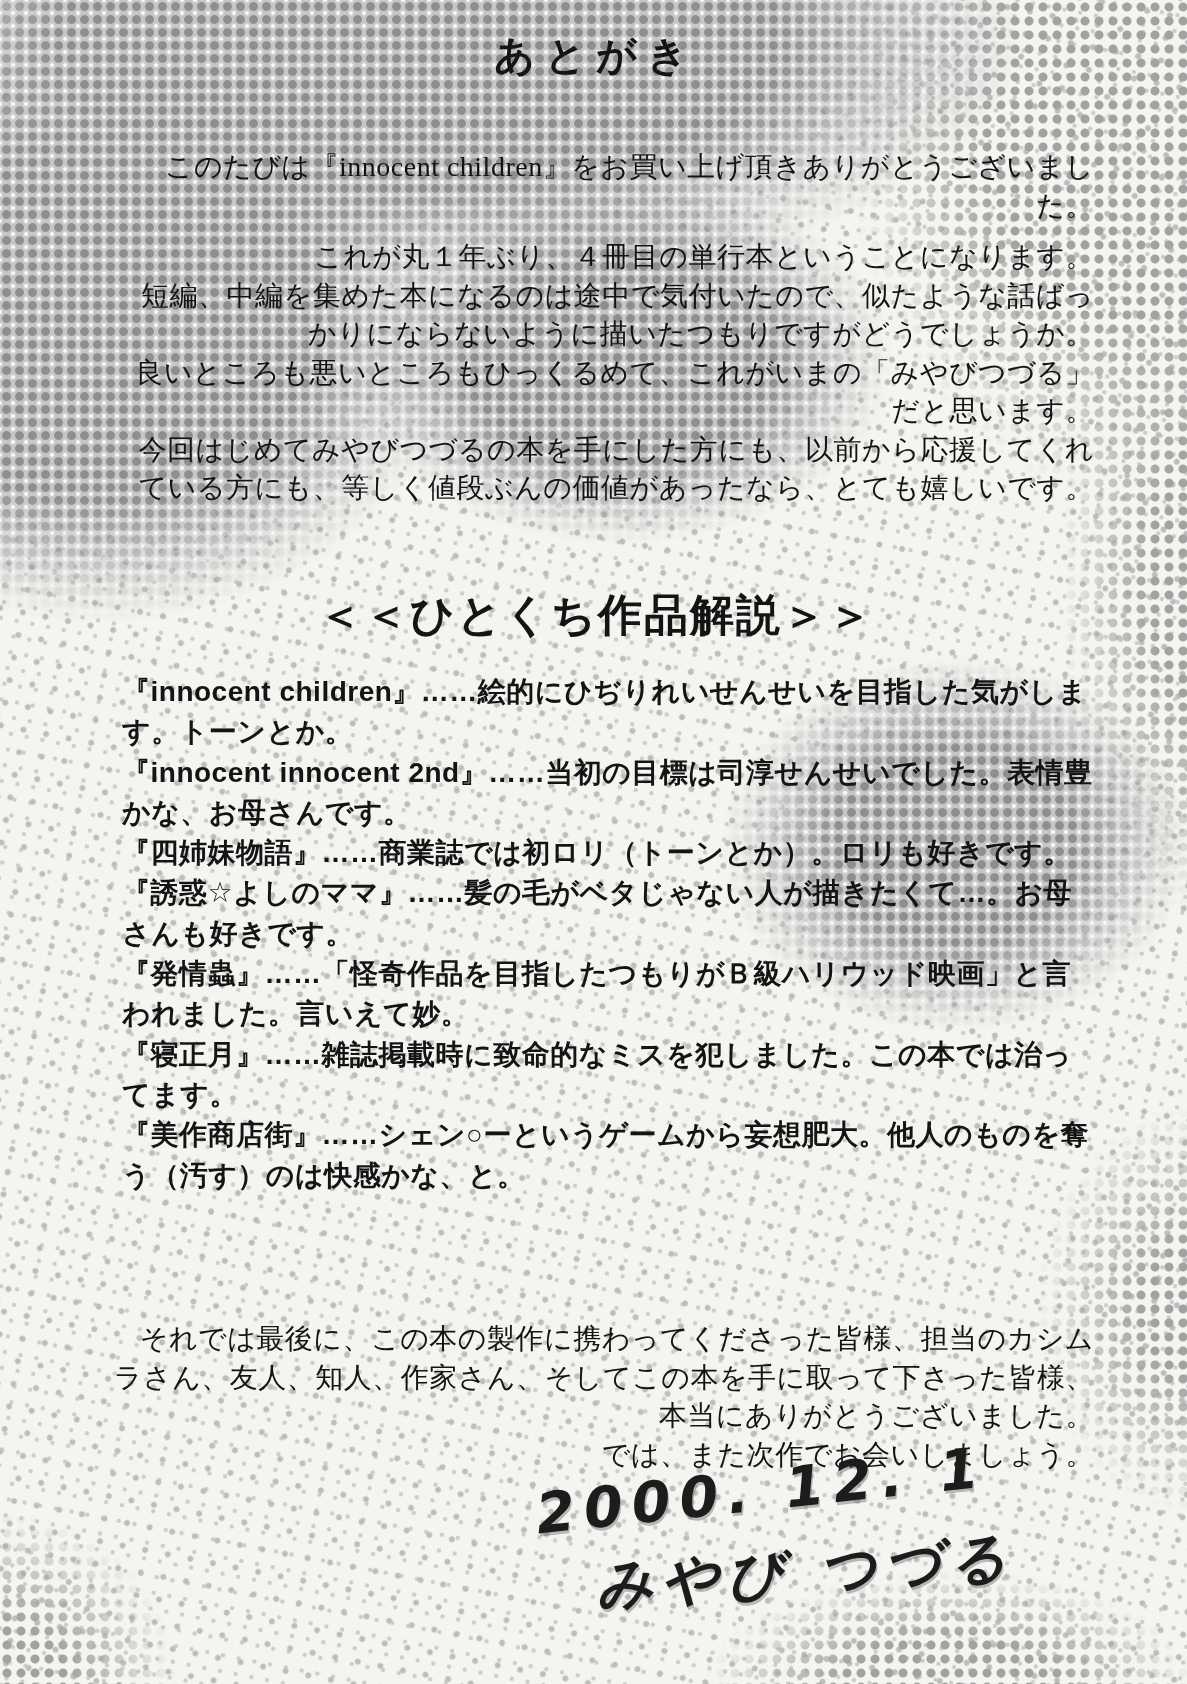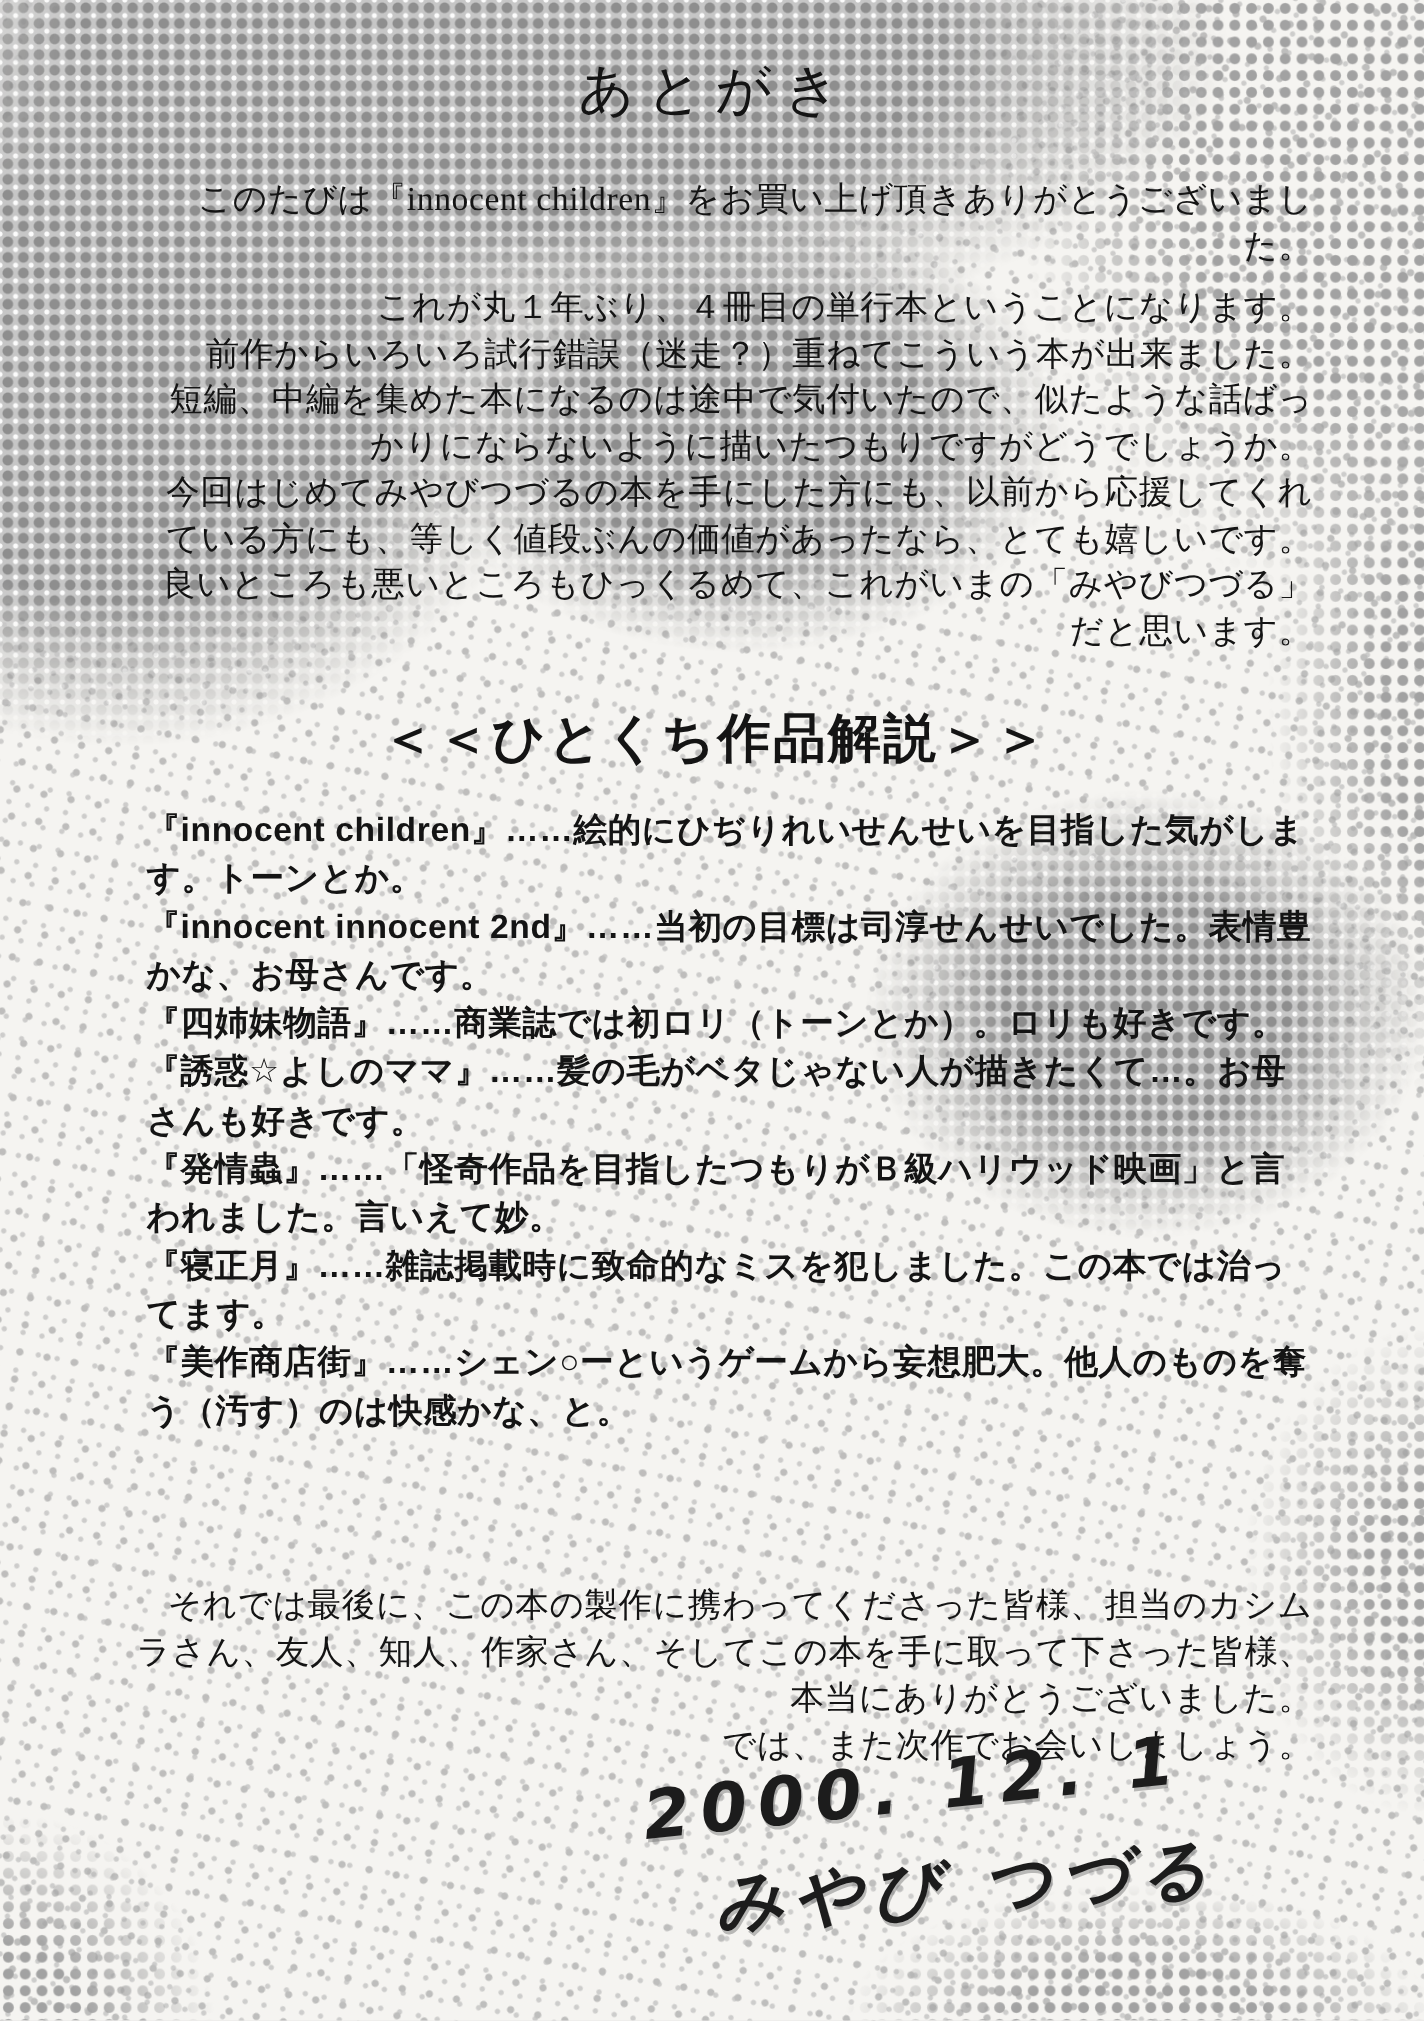--- a/index.html
+++ b/index.html
@@ -65,24 +65,24 @@
       radial-gradient(ellipse 720px 300px at 420px 40px, #000 50%, rgba(0,0,0,0) 84%),
       radial-gradient(ellipse 430px 360px at 100px 320px, #000 50%, rgba(0,0,0,0) 84%),
       radial-gradient(ellipse 340px 230px at 620px 360px, #000 45%, rgba(0,0,0,0) 80%),
       radial-gradient(ellipse 300px 240px at 955px 845px, #000 40%, rgba(0,0,0,0) 78%);
   }
 
   .content { position: absolute; inset: 0; }
 
   .title {
     position: absolute;
-    top: 44px; left: 100px; width: 992px;
+    top: 28px; left: 100px; width: 992px;
     text-align: center;
-    font-size: 46px;
-    font-weight: 400;
+    font-size: 40px;
+    font-weight: 700;
     letter-spacing: 10px;
   }
   .serif-block { position: absolute; left: 100px; width: 994px; }
   .serif-block p {
     font-size: 28px;
     line-height: 38.5px;
     text-indent: 1em;
     letter-spacing: .5px;
     text-align: right;
   }
@@ -144,24 +144,23 @@
   <div class="content">
 
     <h1 class="title">あとがき</h1>
 
     <div class="serif-block intro">
       <p>このたびは『innocent children』をお買い上げ頂きありがとうございました。</p>
     </div>
 
     <div class="serif-block body-block">
       <p>これが丸１年ぶり、４冊目の単行本ということになります。</p>
-      <p>前作からいろいろ試行錯誤（迷走？）重ねてこういう本が出来ました。</p>
       <p>短編、中編を集めた本になるのは途中で気付いたので、似たような話ばっかりにならないように描いたつもりですがどうでしょうか。</p>
+      <p>良いところも悪いところもひっくるめて、これがいまの「みやびつづる」だと思います。</p>
       <p>今回はじめてみやびつづるの本を手にした方にも、以前から応援してくれている方にも、等しく値段ぶんの価値があったなら、とても嬉しいです。</p>
-      <p>良いところも悪いところもひっくるめて、これがいまの「みやびつづる」だと思います。</p>
     </div>
 
     <h2 class="section-header">＜＜ひとくち作品解説＞＞</h2>
 
     <div class="works">
       <p><span>『innocent children』</span><span>……絵的にひぢりれいせんせいを目指した気がします。トーンとか。</span></p>
       <p><span>『innocent innocent 2nd』</span><span>……当初の目標は司淳せんせいでした。表情豊かな、お母さんです。</span></p>
       <p><span>『四姉妹物語』</span><span>……商業誌では初ロリ（トーンとか）。ロリも好きです。</span></p>
       <p><span>『誘惑☆よしのママ』</span><span>……髪の毛がベタじゃない人が描きたくて…。お母さんも好きです。</span></p>
       <p><span>『発情蟲』</span><span>……「怪奇作品を目指したつもりがＢ級ハリウッド映画」と言われました。言いえて妙。</span></p>

